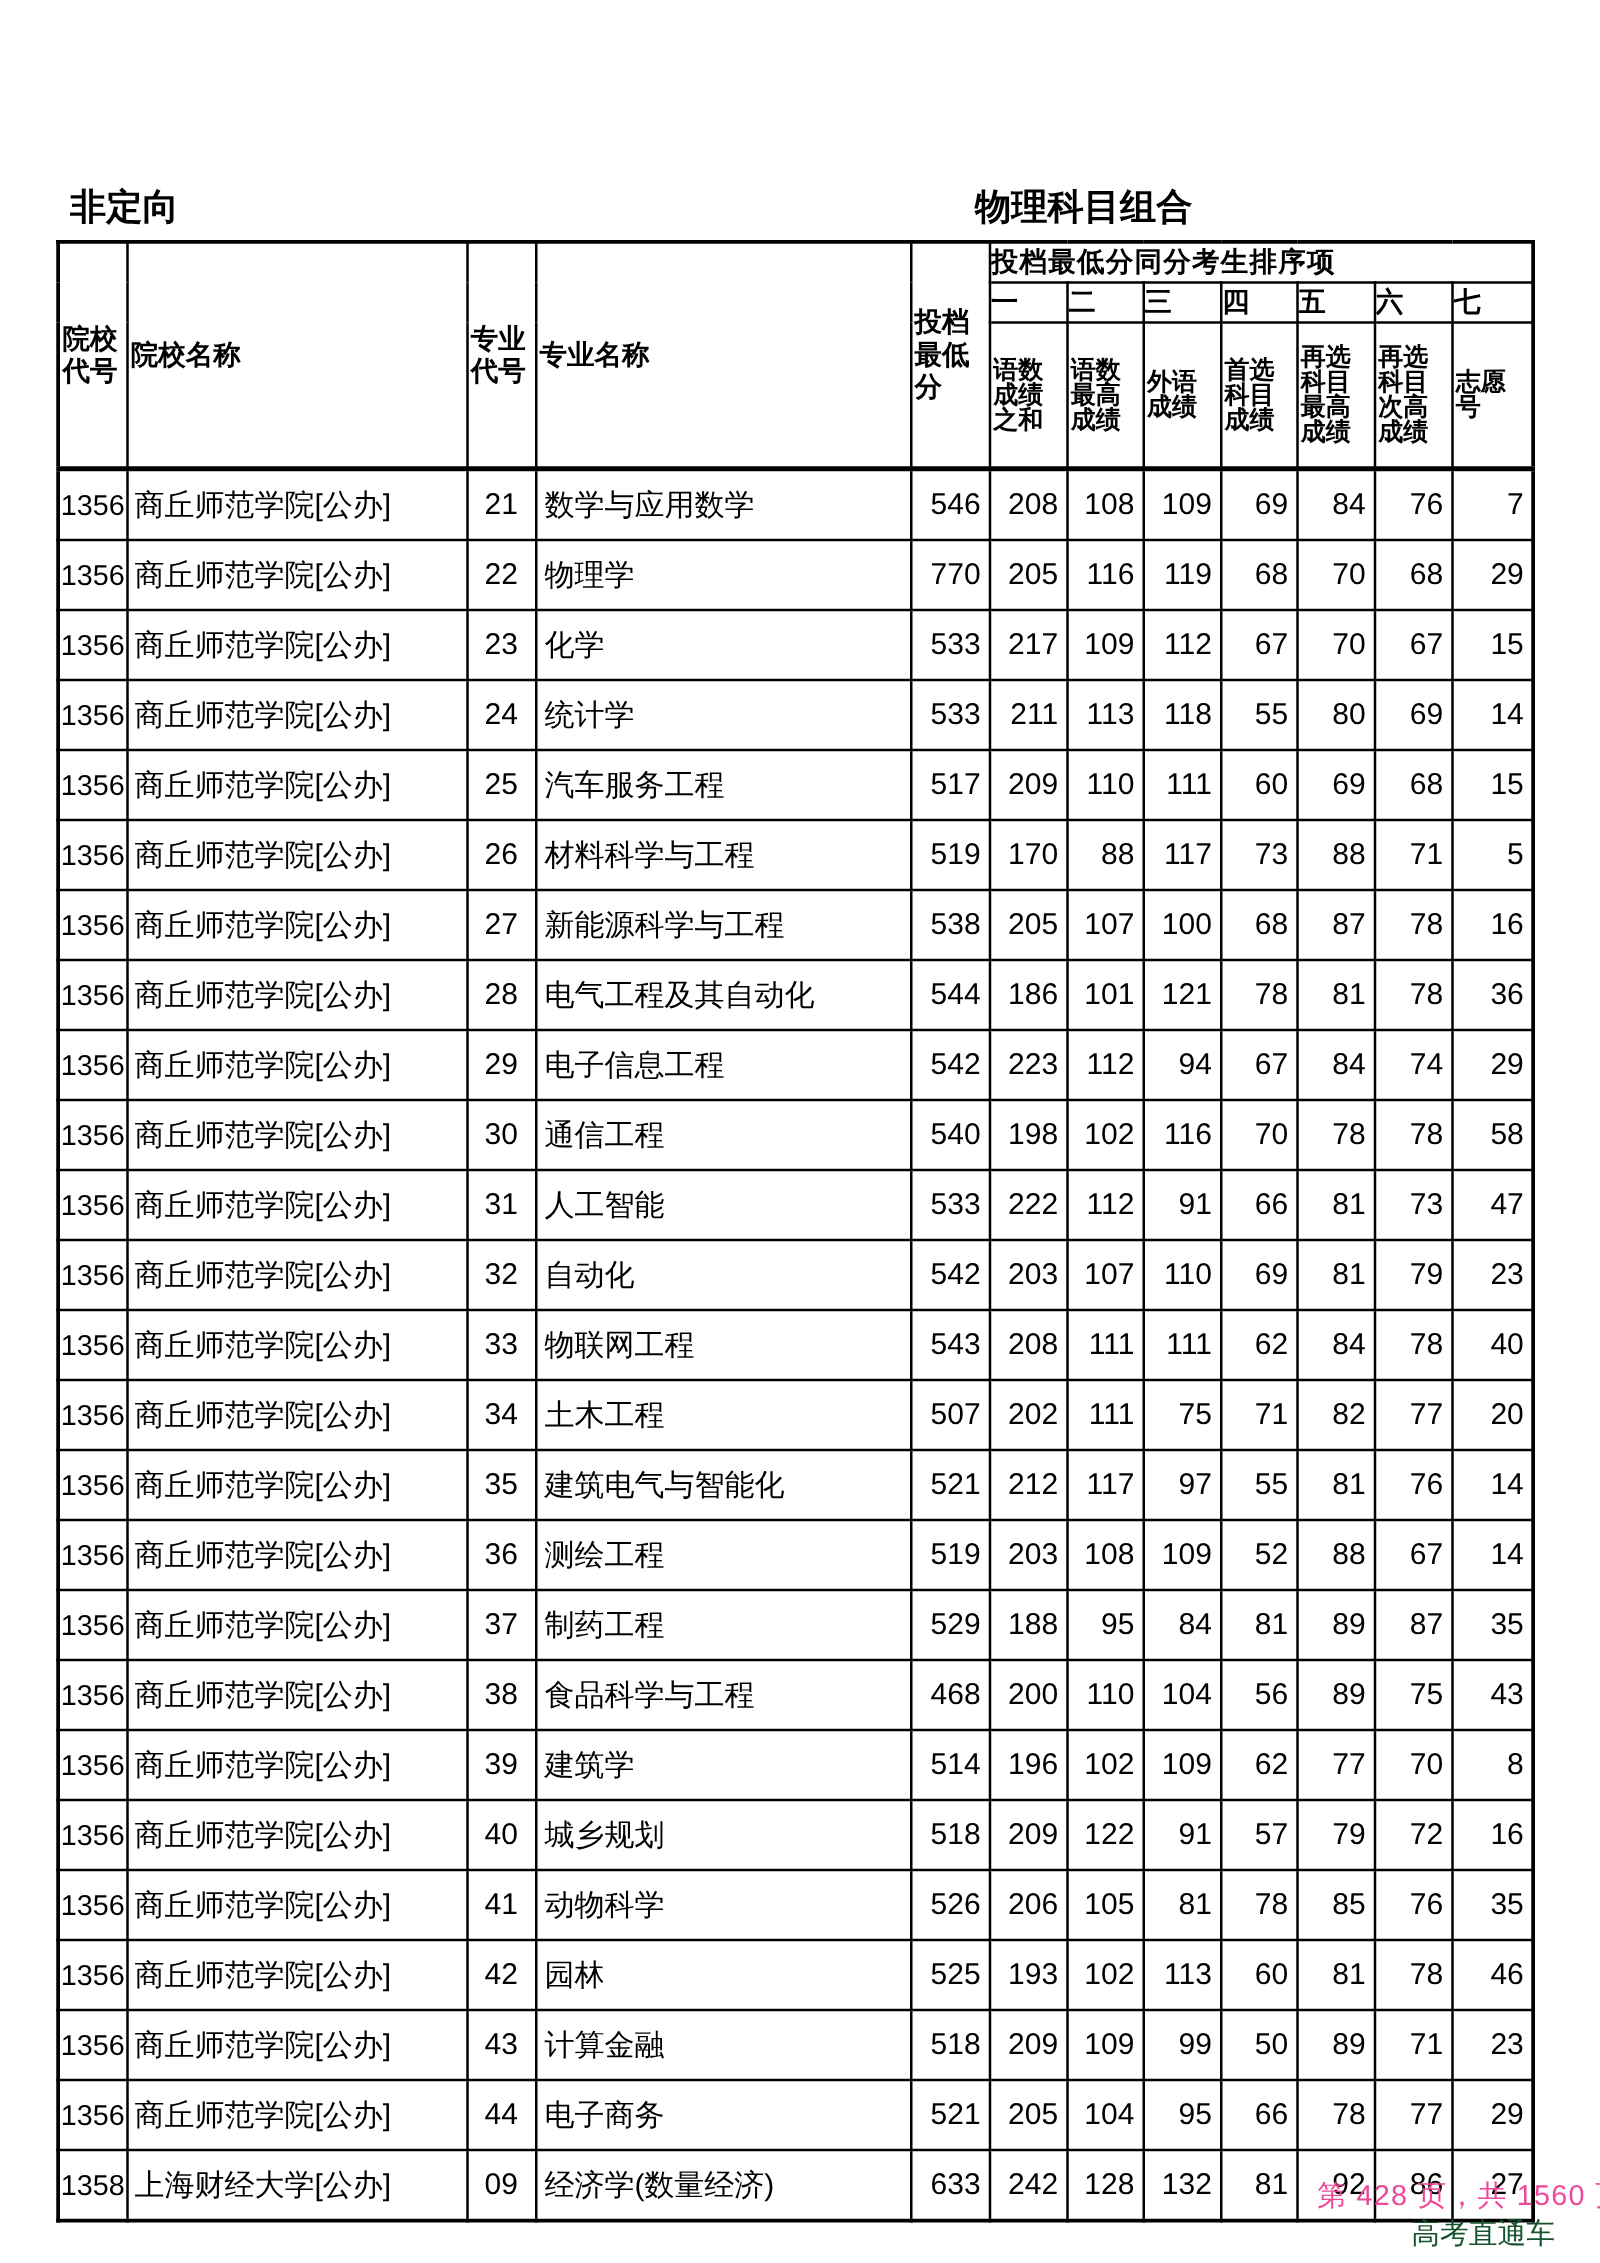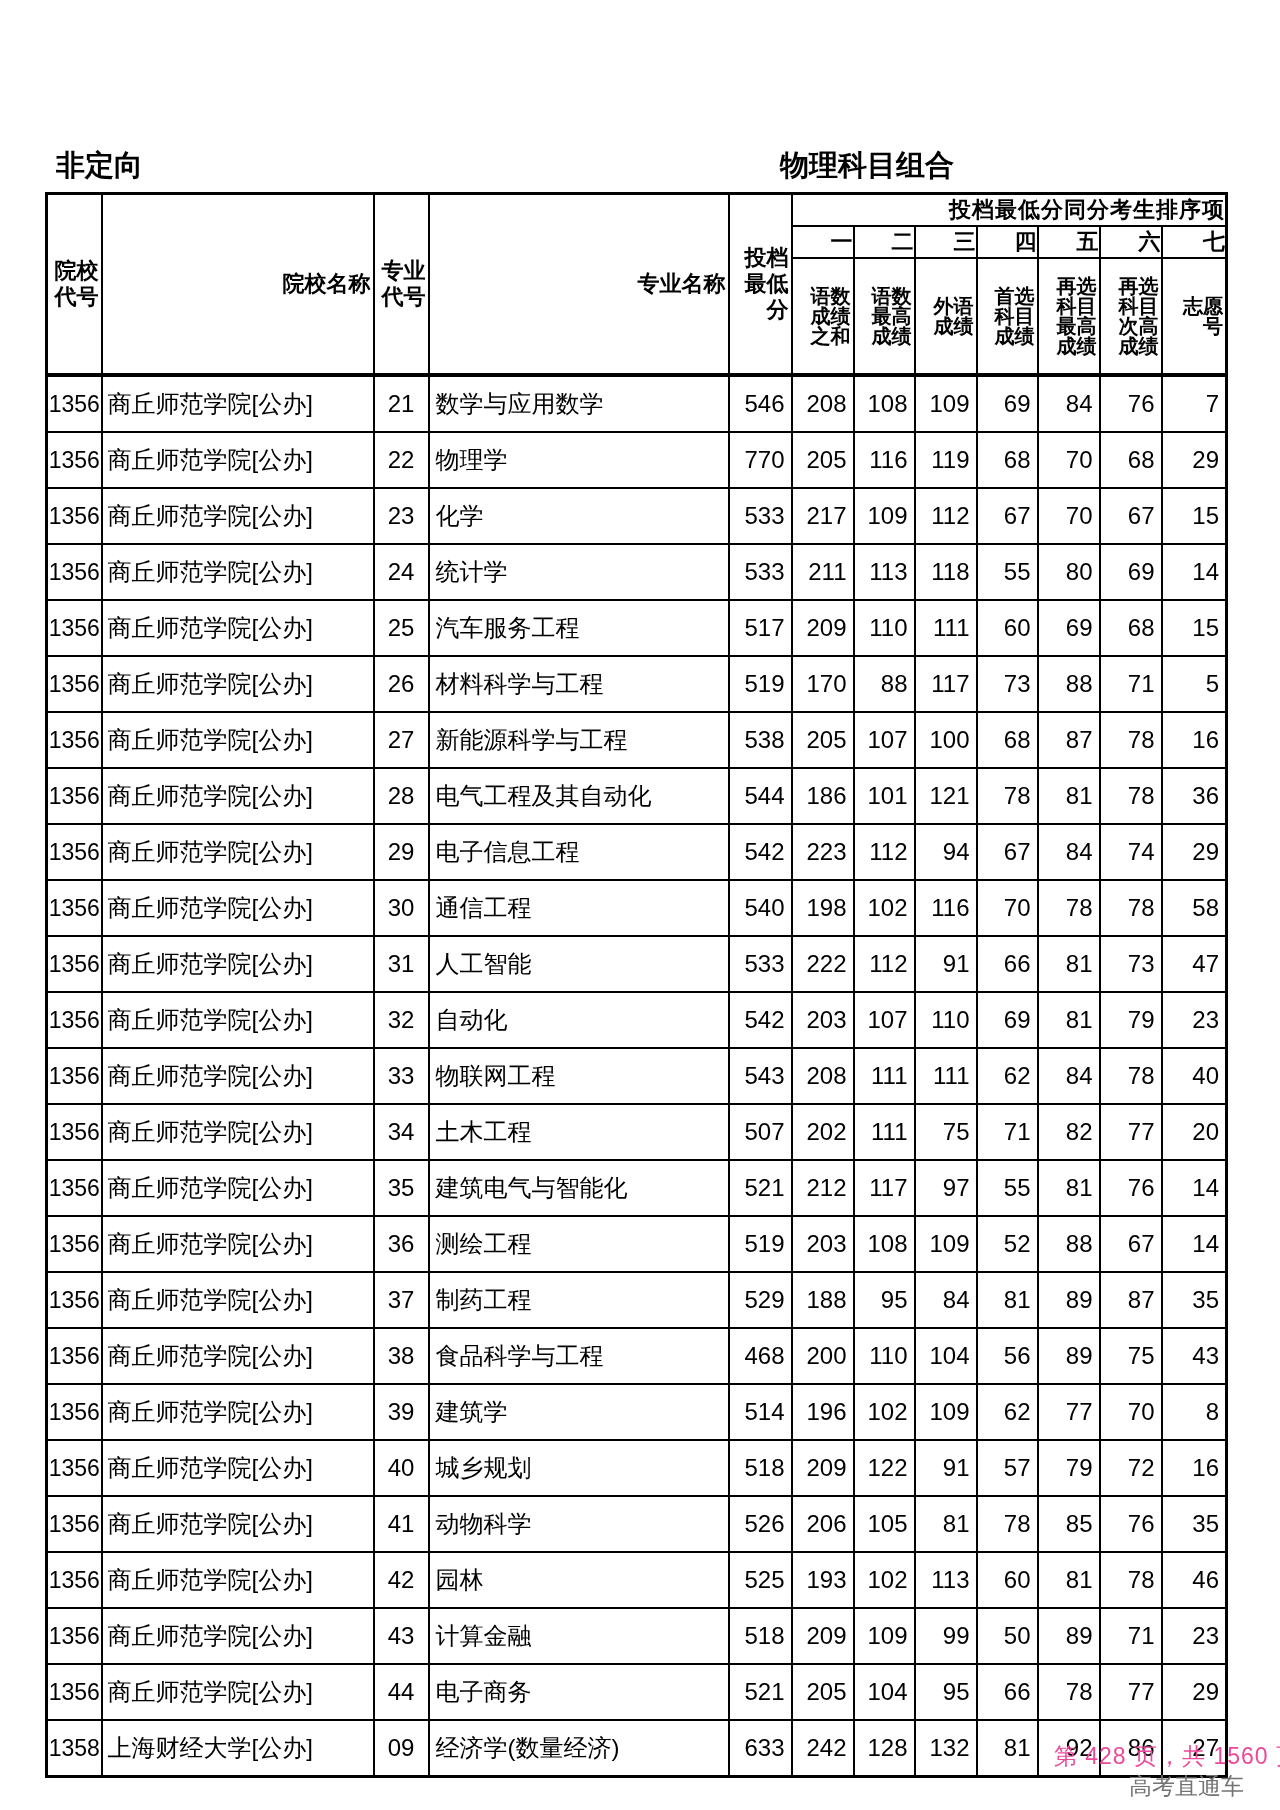--- a/index.html
+++ b/index.html
@@ -44,21 +44,21 @@
     border:3px solid #000;
   }
   .score-table th,.score-table td{
     border:2px solid #000;
     padding:0;
     overflow:hidden;
   }
   .score-table thead{border-bottom:4px solid #000;}
   .score-table thead th{
     font-weight:bold;
-    text-align:right;
+    text-align:left;
     vertical-align:middle;
   }
   .hr1 th{height:28px;}
   .hr2 th{height:28px;}
   .hr3 th{height:77px;}
   .hmain{font-size:22px;line-height:26px;padding:0 2px !important;}
   .hspan{font-size:22px;letter-spacing:1px;}
   .hnum{font-size:22px;}
   .hlabel{font-size:20px;line-height:20px;padding:17px 2px !important;}
   .score-table tbody td{
@@ -81,21 +81,21 @@
     font-size:23px;
     color:#ec4899;
     letter-spacing:1px;
     margin-left:20px;
   }
   .watermark{
     position:absolute;
     top:1771px;
     right:36px;
     font-size:23px;
-    color:#737373;
+    color:#14532d;
     white-space:nowrap;
   }
 </style>
 </head>
 <body>
 
 <div class="page">
 
 
   <div class="section-label section-left">非定向</div>

